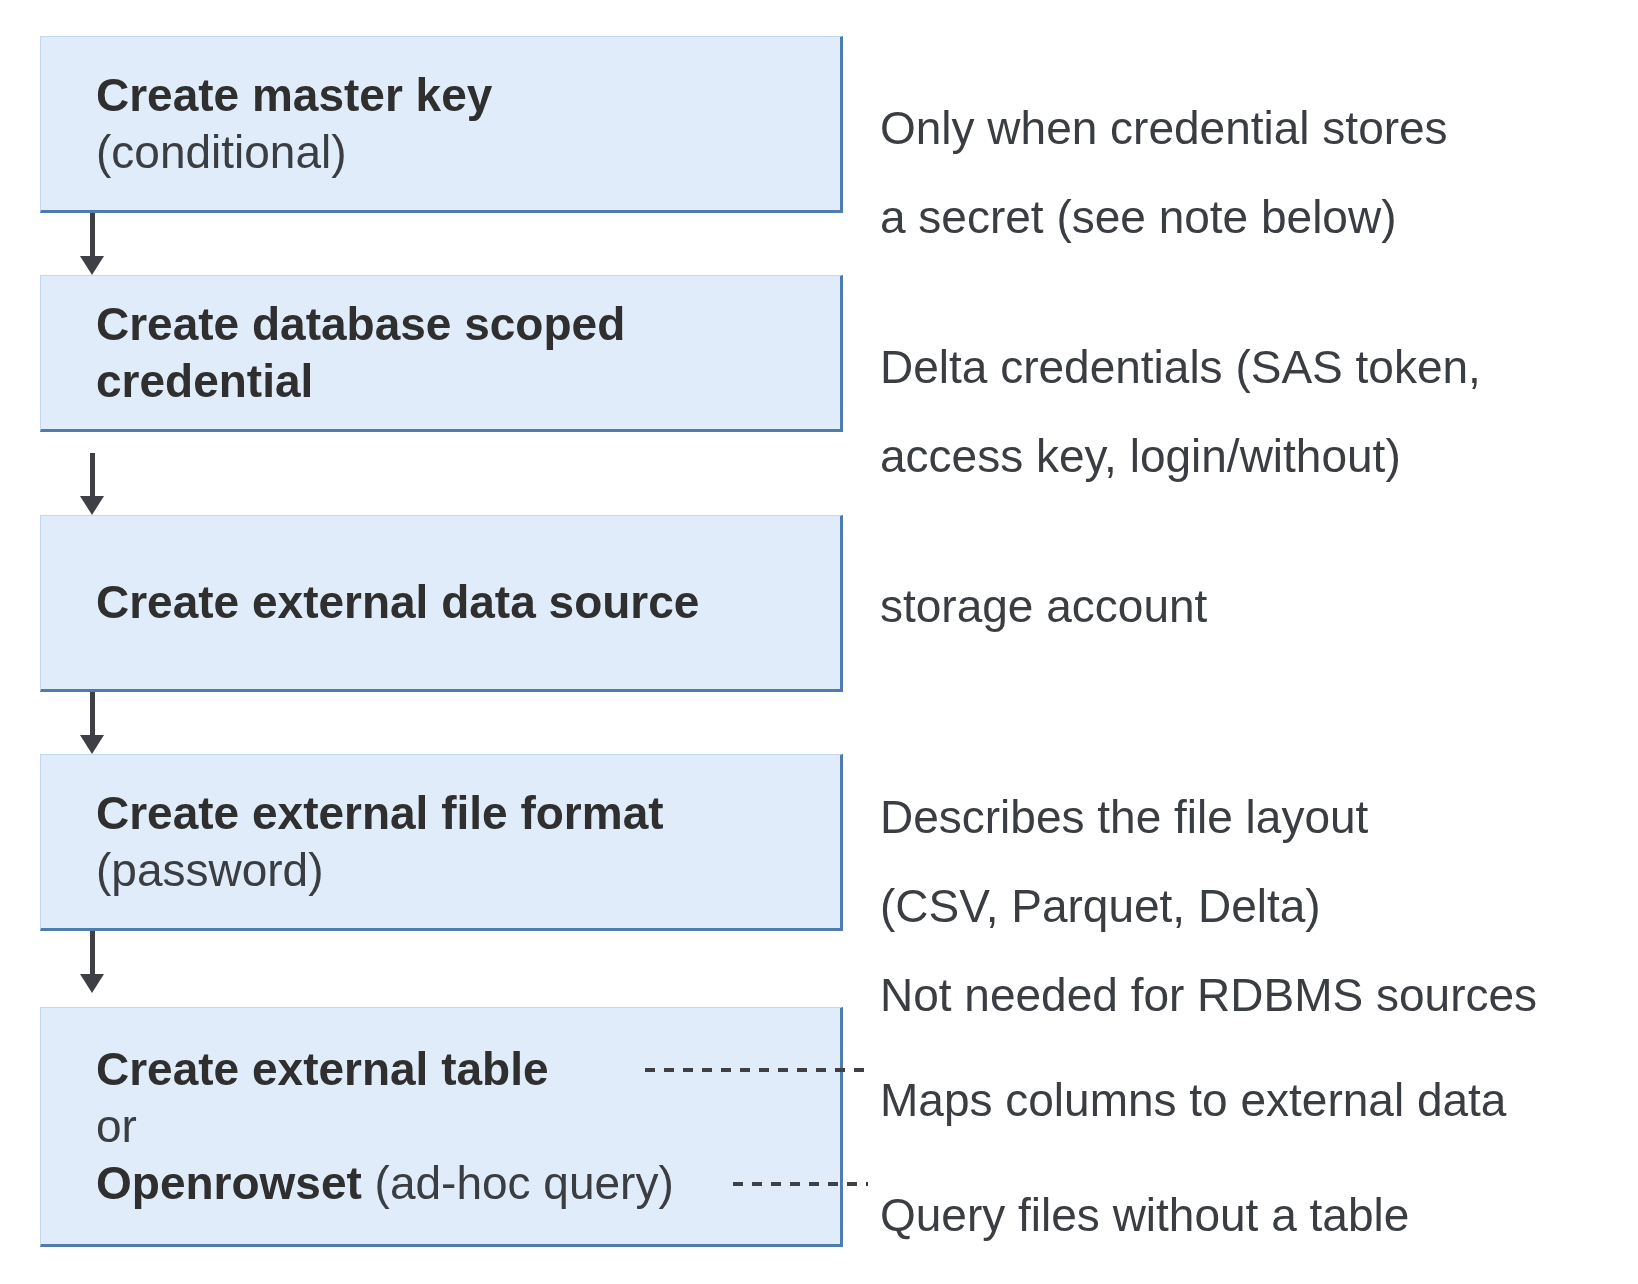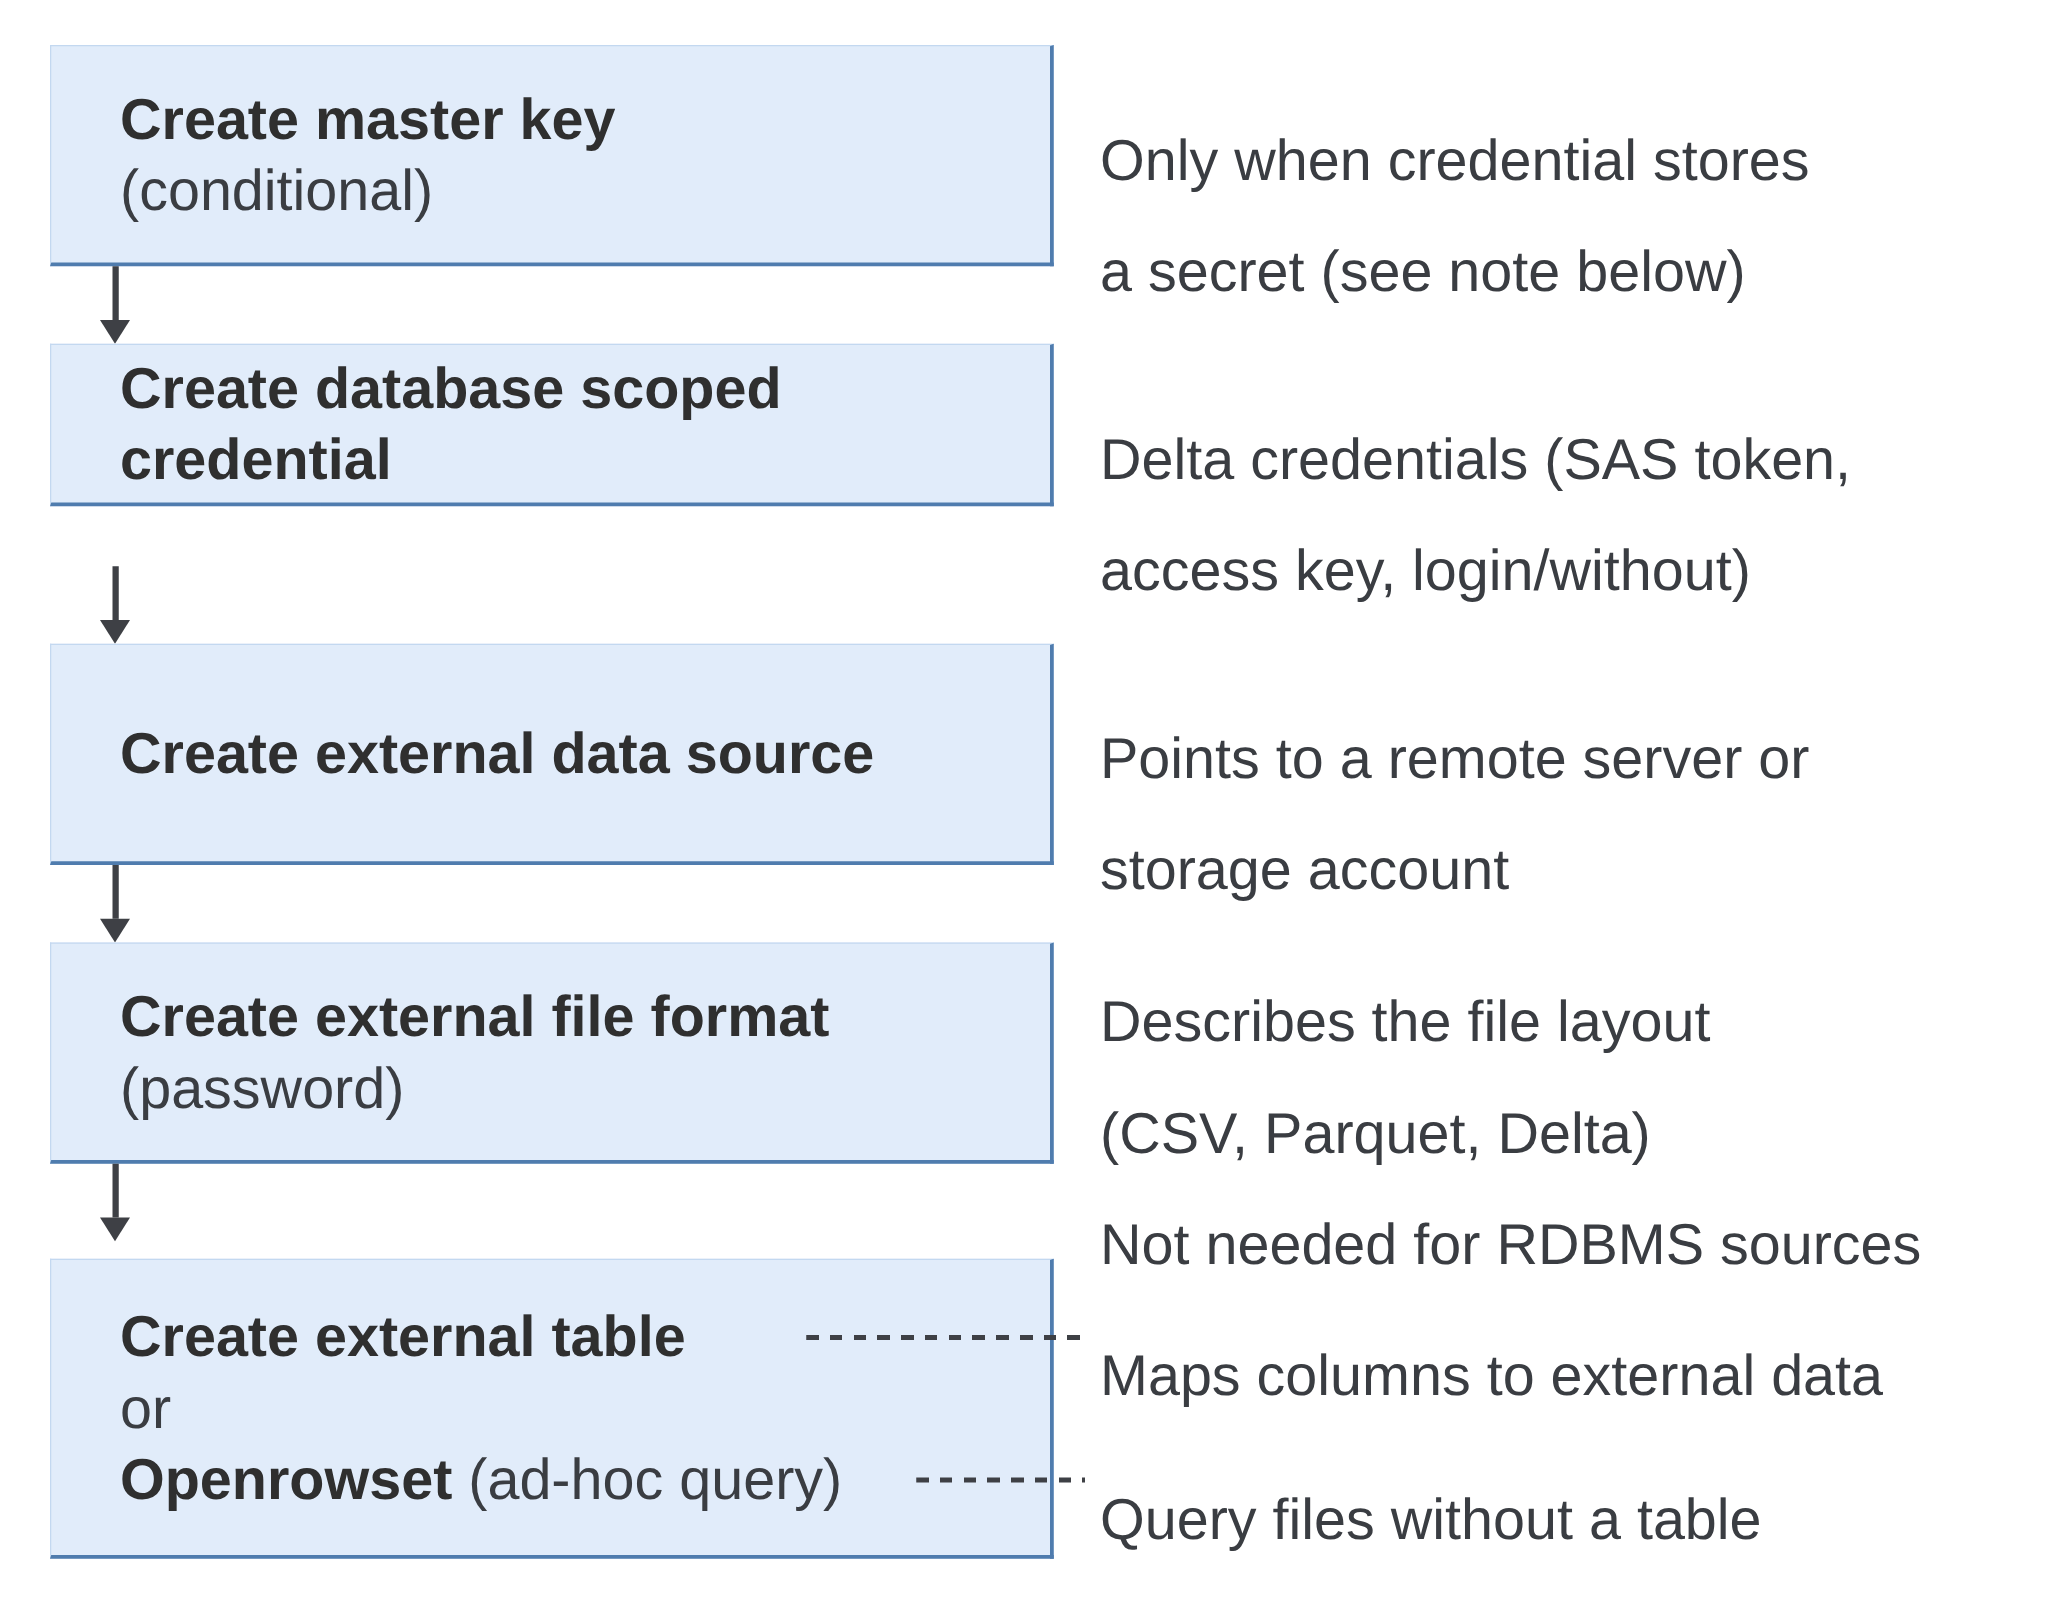--- a/index.html
+++ b/index.html
@@ -96,39 +96,38 @@
   <div class="note" style="top:68px">
     <div class="note-line">Only when credential stores</div>
     <div class="note-line">a secret (see note below)</div>
   </div>
 
   <div class="arrow" style="top:213px">
     <div class="arrow-stem"></div>
     <div class="arrow-head"></div>
   </div>
 
-  <div class="box" style="top:275px;height:130px">
+  <div class="box" style="top:275px;height:157px">
     <div class="box-line b">Create database scoped</div>
     <div class="box-line b">credential</div>
   </div>
   <div class="note" style="top:307px">
     <div class="note-line">Delta credentials (SAS token,</div>
     <div class="note-line">access key, login/without)</div>
   </div>
 
   <div class="arrow" style="top:453px">
     <div class="arrow-stem"></div>
     <div class="arrow-head"></div>
   </div>
 
   <div class="box" style="top:515px;height:177px">
     <div class="box-line b">Create external data source</div>
   </div>
   <div class="note" style="top:546px">
-    <div class="note-line">Points to a remote server or</div>
     <div class="note-line">storage account</div>
   </div>
 
   <div class="arrow" style="top:692px">
     <div class="arrow-stem"></div>
     <div class="arrow-head"></div>
   </div>
 
   <div class="box" style="top:754px;height:177px">
     <div class="box-line b">Create external file format</div>

